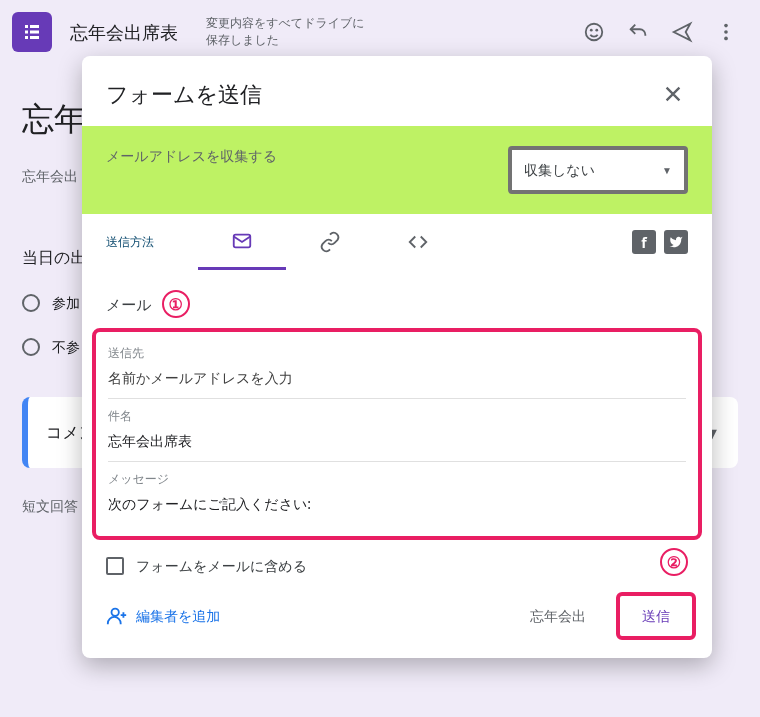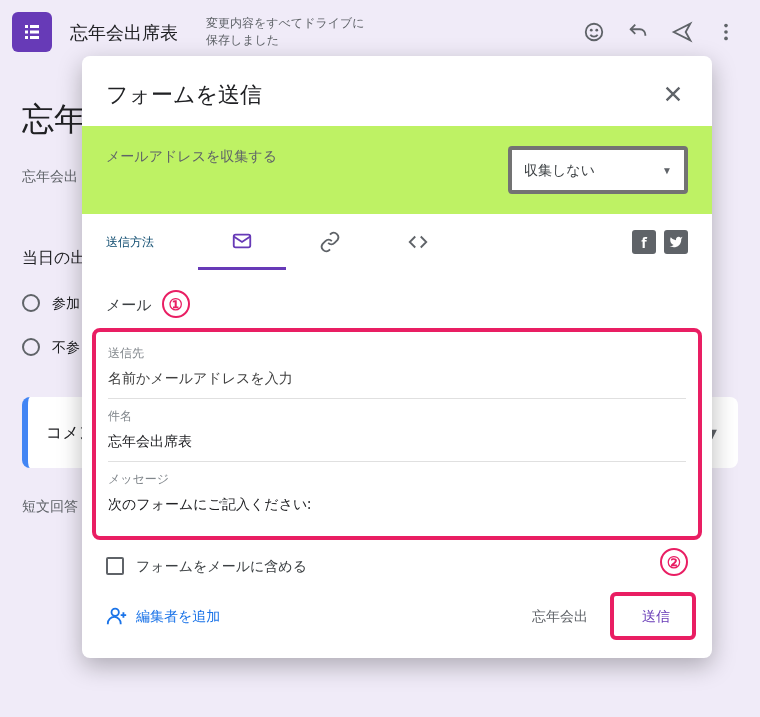--- a/index.html
+++ b/index.html
@@ -42,21 +42,21 @@
 .field-label { font-size: 12px; color: #80868b; }
 .field-value { font-size: 14px; color: #202124; padding: 6px 0; }
 .field-placeholder { color: #404040; }
 .include-row { display: flex; align-items: center; gap: 12px; padding: 16px 0 8px 0; }
 .checkbox { width: 18px; height: 18px; border: 2px solid #5f6368; border-radius: 2px; }
 .include-label { font-size: 14px; color: #3c4043; }
 .footer { display: flex; align-items: center; padding: 8px 16px 18px 16px; }
 .add-editor { display: flex; align-items: center; gap: 8px; color: #1a73e8; font-weight: 500; font-size: 14px; cursor: pointer; padding: 8px; }
 .footer-spacer { flex: 1; }
 .btn-text { padding: 10px 16px; font-size: 14px; color: #5f6368; cursor: pointer; }
-.btn-send-wrap { border: 4px solid #e91e63; border-radius: 6px; margin-left: 6px; padding-left: 6px; }
+.btn-send-wrap { border: 4px solid #e91e63; border-radius: 6px; margin-left: 14px; }
 .btn-send { padding: 10px 22px; font-size: 14px; color: #673ab7; font-weight: 500; cursor: pointer; }
 .annot2-wrap { position: absolute; top: -36px; right: 24px; }
 svg { display: block; }
 .footer-rel { position: relative; }
 </style>
 </head>
 <body>
 
 <div class="topbar">
   <div class="app-icon">

